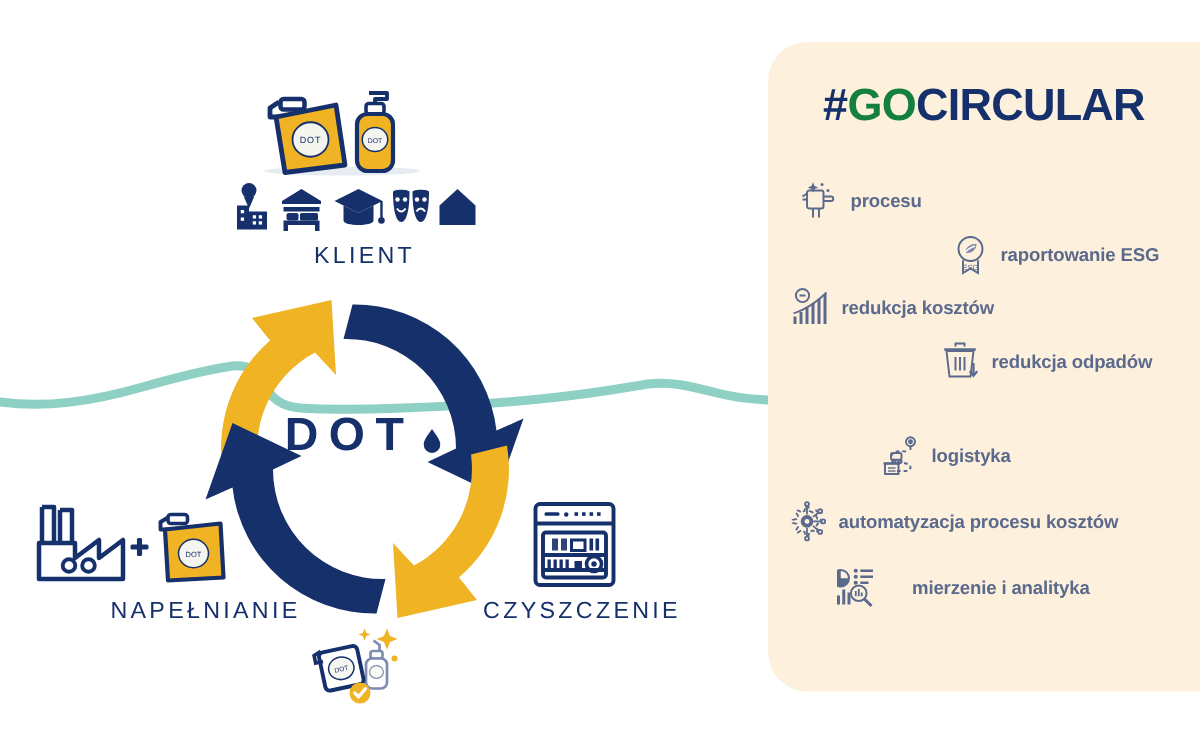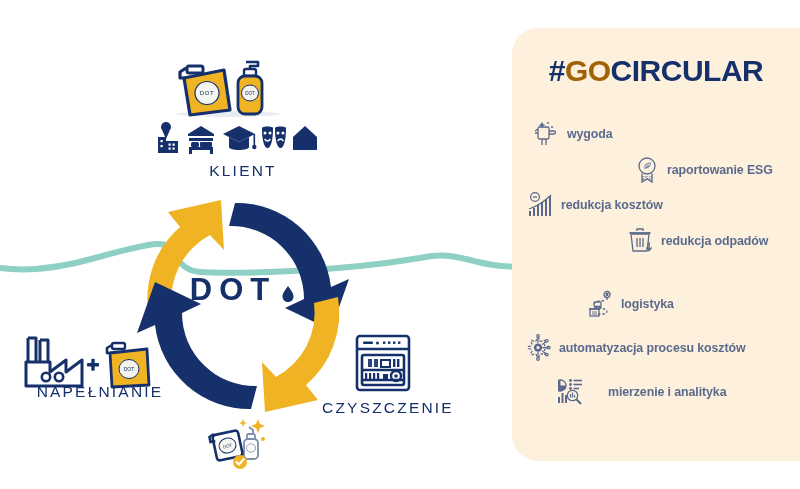--- a/index.html
+++ b/index.html
@@ -23,21 +23,21 @@
     border-radius:26px 0 0 26px;
     box-sizing:border-box;
   }
   .panel-title{
     position:absolute;left:0;top:26px;width:288px;
     text-align:center;
     font-size:30px;font-weight:bold;letter-spacing:-0.5px;
     white-space:nowrap;
   }
   .t-hash{color:#16306b;}
-  .t-go{color:#a16207;}
+  .t-go{color:#15803d;}
   .t-circular{color:#16306b;}
 
   
   .benefit{
     position:absolute;
     display:flex;align-items:center;gap:7px;
     white-space:nowrap;
   }
   .benefit .blabel{
     font-size:12.4px;font-weight:bold;color:#5b6a8c;letter-spacing:-0.1px;
@@ -52,21 +52,21 @@
     font-size:31px;font-weight:bold;letter-spacing:7px;
     color:#16306b;
   }
 
   .stage-label{
     position:absolute;text-align:center;
     font-size:15.5px;font-weight:normal;letter-spacing:2.2px;color:#16306b;
     white-space:nowrap;
   }
   #lbl-klient{left:143px;top:162px;width:200px;}
-  #lbl-napelnianie{left:0px;top:383px;width:200px;}
+  #lbl-napelnianie{left:0px;top:399px;width:200px;padding-left:37px;}
   #lbl-czyszczenie{left:288px;top:399px;width:200px;}
 
   .art{position:absolute;}
   #art-klient{left:150px;top:56px;width:170px;height:100px;}
   #art-napelnianie{left:22px;top:332px;width:140px;height:62px;}
   #art-czyszczenie{left:352px;top:332px;width:62px;height:62px;}
   #art-bottom{left:205px;top:413px;width:70px;height:64px;}
 </style>
 </head>
 <body>
@@ -275,21 +275,21 @@
     <div class="benefit" style="left:22px;top:92px;">
       <svg class="bicon" viewBox="0 0 26 28" fill="none" stroke="#5b6a8c" stroke-width="1.3">
         <rect x="4" y="7" width="11" height="12" rx="1.5"></rect>
         <path d="M15,11 L20,11 C22,11 22,14 20,14 L15,14"></path>
         <path d="M8,19 L8,25 M12,19 L12,25"></path>
         <path d="M4,9 L1,11 M4,13 L1,13"></path>
         <path d="M7,4 L8,1.5 L9,4 L11.5,5 L9,6 L8,8.5 L7,6 L4.5,5 Z" fill="#5b6a8c" stroke="none"></path>
         <circle cx="14" cy="3" r="1" fill="#5b6a8c" stroke="none"></circle>
         <circle cx="18" cy="7" r="1" fill="#5b6a8c" stroke="none"></circle>
       </svg>
-      <span class="blabel">wygoda</span>
+      <span class="blabel">procesu</span>
     </div>
 
     <div class="benefit" style="left:122px;top:128px;">
       <svg class="bicon" viewBox="0 0 26 28" fill="none" stroke="#5b6a8c" stroke-width="1.3">
         <circle cx="13" cy="10" r="8"></circle>
         <path d="M9.5,12.5 C9.5,8.5 13.5,6.5 17,6.5 C17,10.5 13.5,13.5 9.5,12.5 Z" fill="#5b6a8c" stroke="none" opacity="0.75"></path>
         <path d="M8.5,13.5 C10,11 13,9 16,8" stroke="#fff" stroke-width="0.9"></path>
         <path d="M8,17.5 L8,26 L13,23 L18,26 L18,17.5"></path>
         <text x="13" y="24" text-anchor="middle" font-size="5" font-family="Liberation Sans, sans-serif" fill="#5b6a8c" stroke="none">ESG</text>
       </svg>

